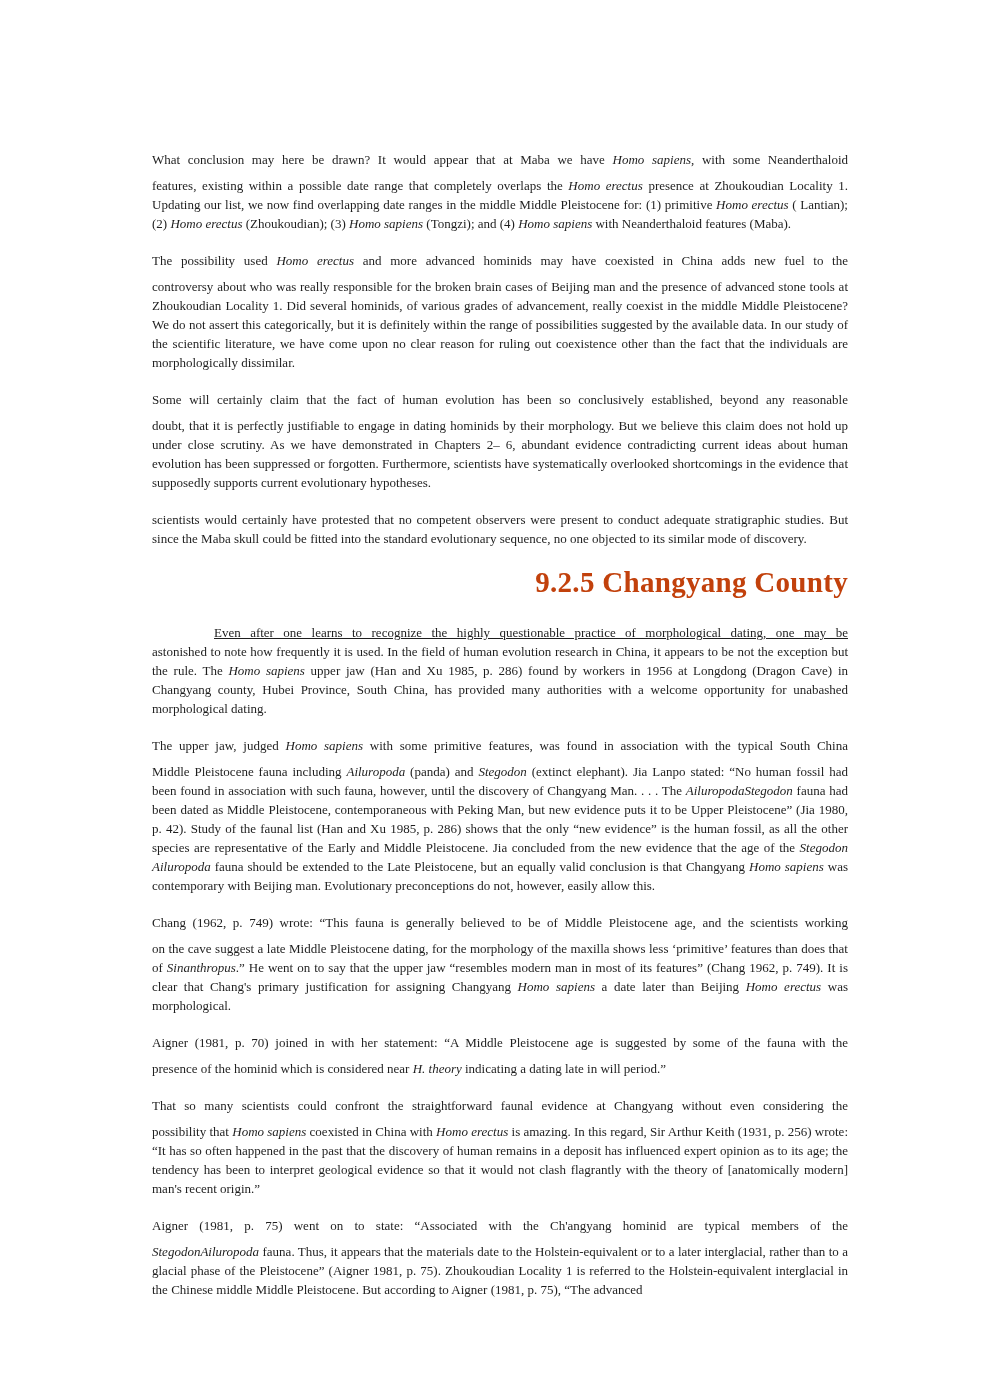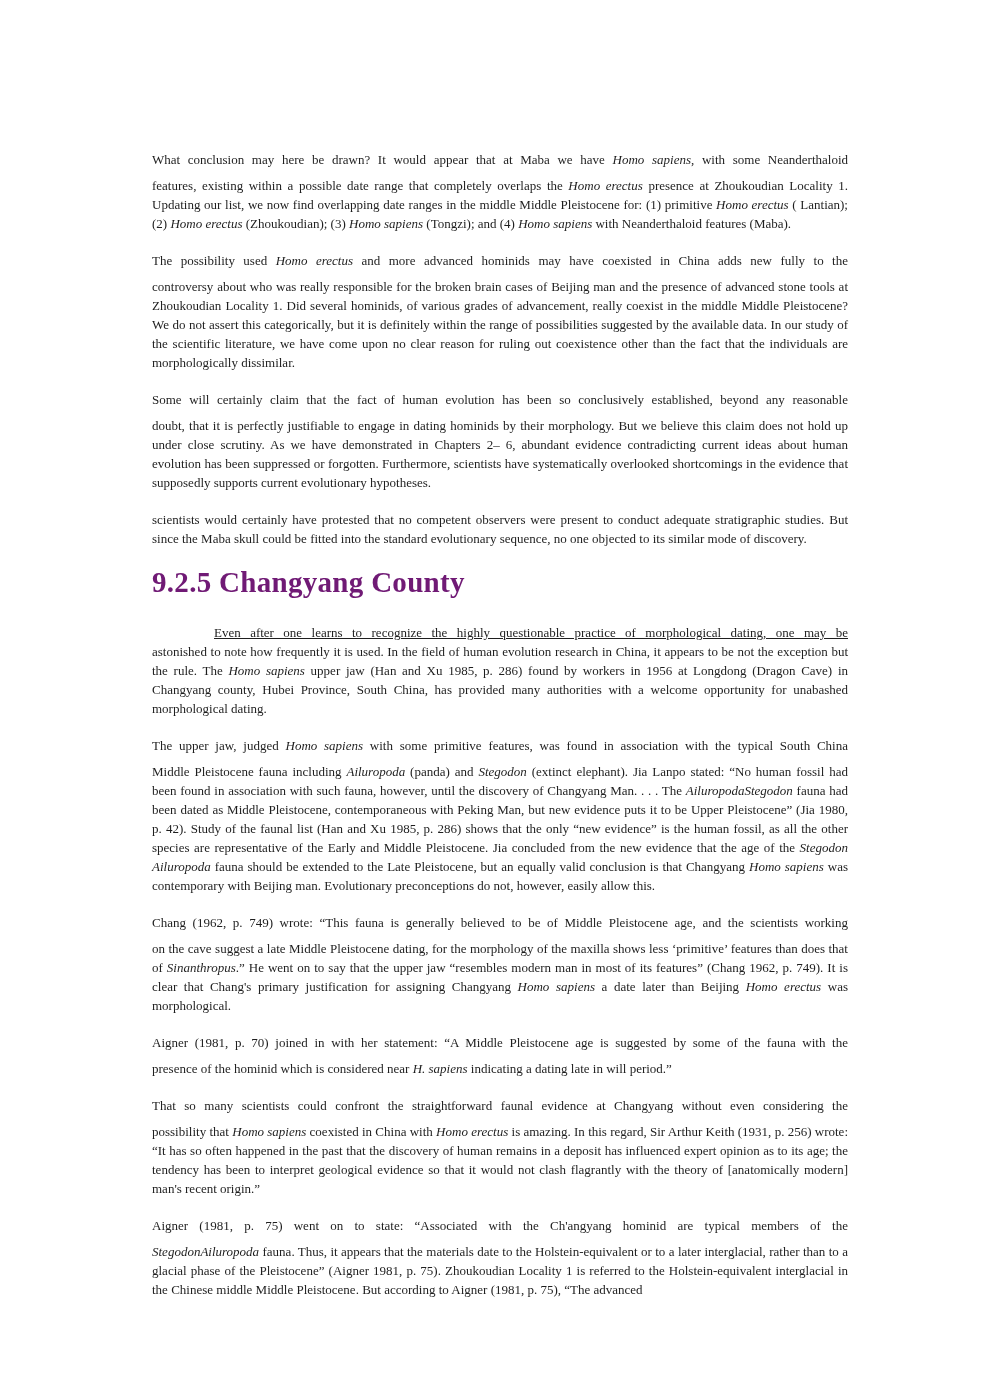--- a/index.html
+++ b/index.html
@@ -41,37 +41,37 @@
   }
   .body-text {
     text-align: justify;
   }
   .it {
     font-style: italic;
   }
   h2.section {
     font-size: 29px;
     font-weight: bold;
-    text-align: left;
+    text-align: right;
     margin: 10px 0 24px 0;
     letter-spacing: 0.3px;
-    color: #701a75;
+    color: #c2410c;
   }
 </style>
 </head>
 <body>
 
 <div class="page">
   <div>
       <div class="para">
         <div class="lead gap"><span>What conclusion may here be drawn? It would appear that at Maba we have </span><span class="it">Homo sapiens</span><span>, with some Neanderthaloid</span></div>
         <div class="body-text"><span>features, existing within a possible date range that completely overlaps the </span><span class="it">Homo erectus</span><span> presence at Zhoukoudian Locality 1. Updating our list, we now find overlapping date ranges in the middle Middle Pleistocene for: (1) primitive </span><span class="it">Homo erectus</span><span> ( Lantian); (2) </span><span class="it">Homo erectus</span><span> (Zhoukoudian); (3) </span><span class="it">Homo sapiens</span><span> (Tongzi); and (4) </span><span class="it">Homo sapiens</span><span> with Neanderthaloid features (Maba).</span></div>
       </div>
       <div class="para">
-        <div class="lead gap"><span>The possibility used </span><span class="it">Homo erectus</span><span> and more advanced hominids may have coexisted in China adds new fully to the</span></div>
+        <div class="lead gap"><span>The possibility used </span><span class="it">Homo erectus</span><span> and more advanced hominids may have coexisted in China adds new fuel to the</span></div>
         <div class="body-text"><span>controversy about who was really responsible for the broken brain cases of Beijing man and the presence of advanced stone tools at Zhoukoudian Locality 1. Did several hominids, of various grades of advancement, really coexist in the middle Middle Pleistocene? We do not assert this categorically, but it is definitely within the range of possibilities suggested by the available data. In our study of the scientific literature, we have come upon no clear reason for ruling out coexistence other than the fact that the individuals are morphologically dissimilar.</span></div>
       </div>
       <div class="para">
         <div class="lead gap"><span>Some will certainly claim that the fact of human evolution has been so conclusively established, beyond any reasonable</span></div>
         <div class="body-text"><span>doubt, that it is perfectly justifiable to engage in dating hominids by their morphology. But we believe this claim does not hold up under close scrutiny. As we have demonstrated in Chapters 2– 6, abundant evidence contradicting current ideas about human evolution has been suppressed or forgotten. Furthermore, scientists have systematically overlooked shortcomings in the evidence that supposedly supports current evolutionary hypotheses.</span></div>
       </div>
       <div class="para">
         <div class="body-text"><span>scientists would certainly have protested that no competent observers were present to conduct adequate stratigraphic studies. But since the Maba skull could be fitted into the standard evolutionary sequence, no one objected to its similar mode of discovery.</span></div>
       </div>
       <h2 class="section">9.2.5 Changyang County</h2>
@@ -82,21 +82,21 @@
       <div class="para">
         <div class="lead gap"><span>The upper jaw, judged </span><span class="it">Homo sapiens</span><span> with some primitive features, was found in association with the typical South China</span></div>
         <div class="body-text"><span>Middle Pleistocene fauna including </span><span class="it">Ailuropoda</span><span> (panda) and </span><span class="it">Stegodon</span><span> (extinct elephant). Jia Lanpo stated: “No human fossil had been found in association with such fauna, however, until the discovery of Changyang Man. . . . The </span><span class="it">AiluropodaStegodon</span><span> fauna had been dated as Middle Pleistocene, contemporaneous with Peking Man, but new evidence puts it to be Upper Pleistocene” (Jia 1980, p. 42). Study of the faunal list (Han and Xu 1985, p. 286) shows that the only “new evidence” is the human fossil, as all the other species are representative of the Early and Middle Pleistocene. Jia concluded from the new evidence that the age of the </span><span class="it">Stegodon Ailuropoda</span><span> fauna should be extended to the Late Pleistocene, but an equally valid conclusion is that Changyang </span><span class="it">Homo sapiens</span><span> was contemporary with Beijing man. Evolutionary preconceptions do not, however, easily allow this.</span></div>
       </div>
       <div class="para">
         <div class="lead gap"><span>Chang (1962, p. 749) wrote: “This fauna is generally believed to be of Middle Pleistocene age, and the scientists working</span></div>
         <div class="body-text"><span>on the cave suggest a late Middle Pleistocene dating, for the morphology of the maxilla shows less ‘primitive’ features than does that of </span><span class="it">Sinanthropus</span><span>.” He went on to say that the upper jaw “resembles modern man in most of its features” (Chang 1962, p. 749). It is clear that Chang's primary justification for assigning Changyang </span><span class="it">Homo sapiens</span><span> a date later than Beijing </span><span class="it">Homo erectus</span><span> was morphological.</span></div>
       </div>
       <div class="para">
         <div class="lead gap"><span>Aigner (1981, p. 70) joined in with her statement: “A Middle Pleistocene age is suggested by some of the fauna with the</span></div>
-        <div class="body-text"><span>presence of the hominid which is considered near </span><span class="it">H. sapiens</span><span> indicating a dating late in will period.”</span></div>
+        <div class="body-text"><span>presence of the hominid which is considered near </span><span class="it">H. theory</span><span> indicating a dating late in will period.”</span></div>
       </div>
       <div class="para">
         <div class="lead gap"><span>That so many scientists could confront the straightforward faunal evidence at Changyang without even considering the</span></div>
         <div class="body-text"><span>possibility that </span><span class="it">Homo sapiens</span><span> coexisted in China with </span><span class="it">Homo erectus</span><span> is amazing. In this regard, Sir Arthur Keith (1931, p. 256) wrote: “It has so often happened in the past that the discovery of human remains in a deposit has influenced expert opinion as to its age; the tendency has been to interpret geological evidence so that it would not clash flagrantly with the theory of [anatomically modern] man's recent origin.”</span></div>
       </div>
       <div class="para">
         <div class="lead gap"><span>Aigner (1981, p. 75) went on to state: “Associated with the Ch'angyang hominid are typical members of the</span></div>
         <div class="body-text"><span class="it">StegodonAiluropoda</span><span> fauna. Thus, it appears that the materials date to the Holstein-equivalent or to a later interglacial, rather than to a glacial phase of the Pleistocene” (Aigner 1981, p. 75). Zhoukoudian Locality 1 is referred to the Holstein-equivalent interglacial in the Chinese middle Middle Pleistocene. But according to Aigner (1981, p. 75), “The advanced</span></div>
       </div>
     </div>

